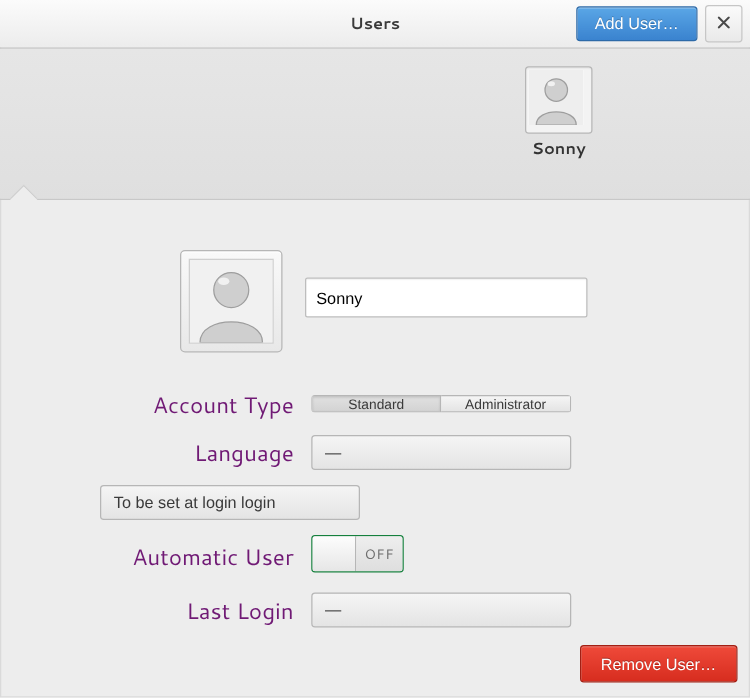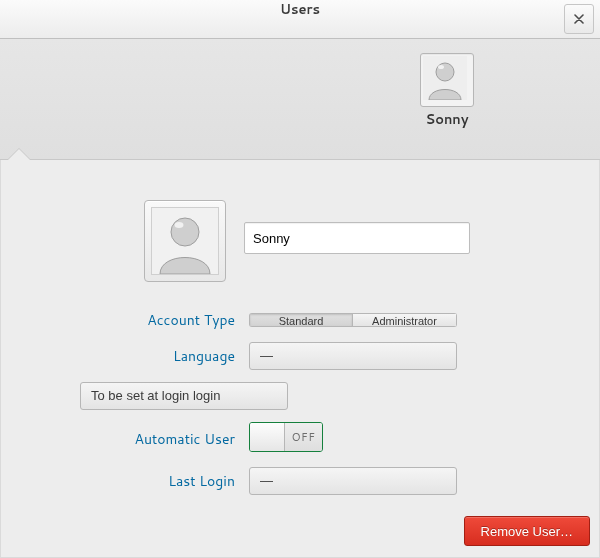--- a/index.html
+++ b/index.html
@@ -21,20 +21,21 @@
     display: flex;
     flex-direction: column;
   }
 
   
   .headerbar {
     height: 38px;
     background: linear-gradient(#fbfbfb, #ececec);
     border-bottom: 1px solid #bfbfbf;
     display: flex;
+    align-items: center;
     position: relative;
   }
   .headerbar .title {
     position: absolute;
     left: 0; right: 0;
     text-align: center;
     font-weight: bold;
     color: #3a3a3a;
     pointer-events: none;
   }
@@ -165,23 +166,23 @@
   }
   .avatar-btn .inner {
     width: 66px; height: 66px;
     border: 1px solid #cfcfcf;
     background:#f3f3f3;
   }
   .row { display:flex; align-items:center; margin-bottom:12px; }
   .row .lab {
     width: 155px;
     text-align: right;
-    color: #0369a1;
+    color: #701a75;
     padding-right: 14px;
-    font-size: 14px;
+    font-size: 18px;
   }
   .row .ctl { flex:1; }
 
   .name-input {
     width: 208px;
     height: 30px;
     border: 1px solid #bdbdbd;
     background: #fff;
     padding: 0 8px;
     font-size: 13px;
@@ -268,20 +269,21 @@
   .top-row .name-input { margin-top: 22px; }
 </style>
 </head>
 <body>
 
 <div class="window">
 
   <div class="headerbar">
     <div class="title">Users</div>
     <div class="right">
+      <button class="btn btn-blue">Add User…</button>
       <div class="btn-close">
         <span>
           <svg viewBox="0 0 10 10">
               <path d="M1 1 L9 9 M9 1 L1 9" stroke="#4a4a4a" stroke-width="1.6" stroke-linecap="round"></path>
             </svg>
         </span>
       </div>
     </div>
   </div>
 

